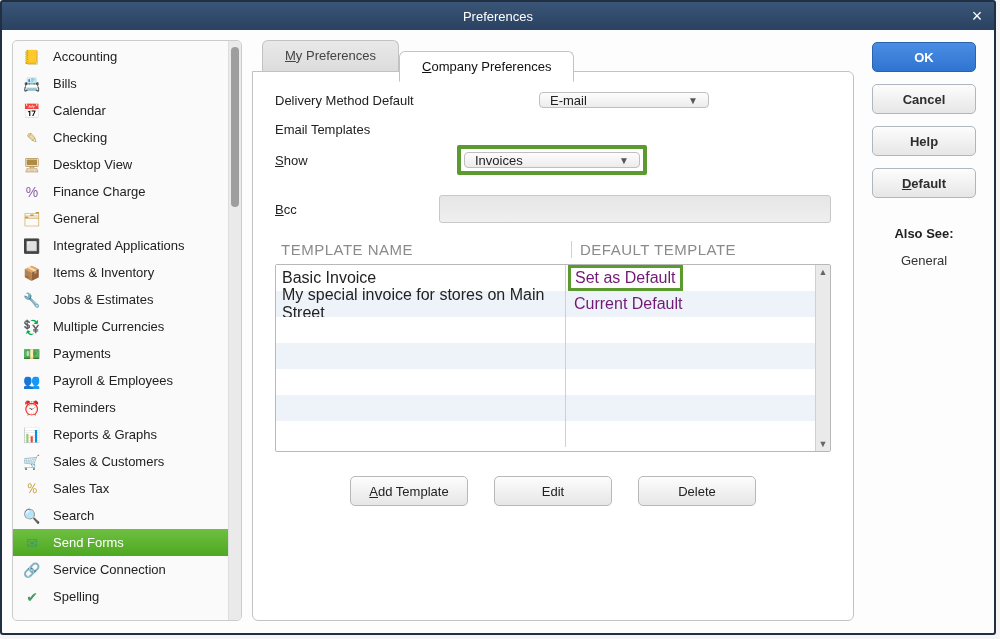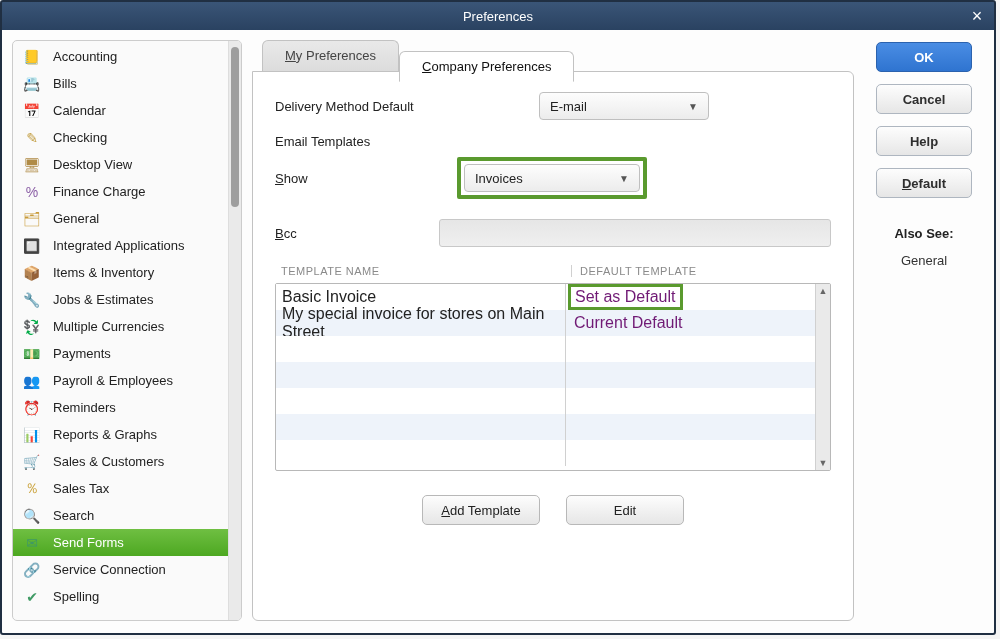--- a/index.html
+++ b/index.html
@@ -138,21 +138,21 @@
   }
   .row { display: flex; align-items: center; gap: 22px; }
   .label { width: 160px; color: #222; }
   .label .u { text-decoration: underline; }
   .select {
     display: inline-flex;
     align-items: center;
     justify-content: space-between;
     padding: 2px 10px;
     width: 170px;
-    height: 28px;
+    height: 16px;
     border: 1px solid #bfbfbf;
     border-radius: 4px;
     background: linear-gradient(#fdfdfd,#ececec);
     cursor: pointer;
     font-size: 13px;
     color: #222;
   }
   .select .tri { font-size: 10px; color: #555; }
   .highlight-green {
     border: 4px solid #5a9a2e;
@@ -164,21 +164,21 @@
     flex: 1;
     height: 28px;
     border: 1px solid #c8c8c8;
     border-radius: 3px;
     background: linear-gradient(#e6e6e6,#efefef);
     padding: 0 8px;
   }
   .tbl-area { display: flex; flex-direction: column; }
   .tbl-headers {
     display: flex;
-    font-size: 11px;
+    font-size: 15px;
     letter-spacing: .5px;
     color: #8a8a8a;
     padding: 4px 0 6px 6px;
   }
   .th-name { width: 290px; }
   .th-def { flex: 1; border-left: 1px solid #d0d0d0; padding-left: 8px;}
   .tbl-body {
     display: flex;
     border: 1px solid #b8b8b8;
     border-radius: 2px;
@@ -231,21 +231,21 @@
   
   .rightcol {
     width: 120px;
     display: flex;
     flex-direction: column;
     align-items: center;
     gap: 12px;
     padding-top: 2px;
   }
   .rbtn {
-    width: 96px;
+    width: 104px;
     height: 30px;
     border: 1px solid #aeb6c0;
     border-radius: 5px;
     background: linear-gradient(#fdfdfd,#e6e6e6);
     font-size: 13px;
     font-weight: bold;
     color: #2e2e2e;
     cursor: pointer;
     display:flex; align-items:center; justify-content:center;
   }
@@ -440,20 +440,21 @@
             </div>
           </div>
         </div>
 
         <div class="btn-row">
           <div class="btn">
               <span class="u">A</span>
               <span id="btn-add-rest">dd Template</span>
             </div>
           <div class="btn">Edit</div>
+          <div class="btn">Delete</div>
         </div>
       </div>
     </div>
 
     <div class="rightcol">
       <div class="rbtn primary">OK</div>
       <div class="rbtn">Cancel</div>
       <div class="rbtn">Help</div>
       <div class="rbtn">
           <span class="u">D</span>

